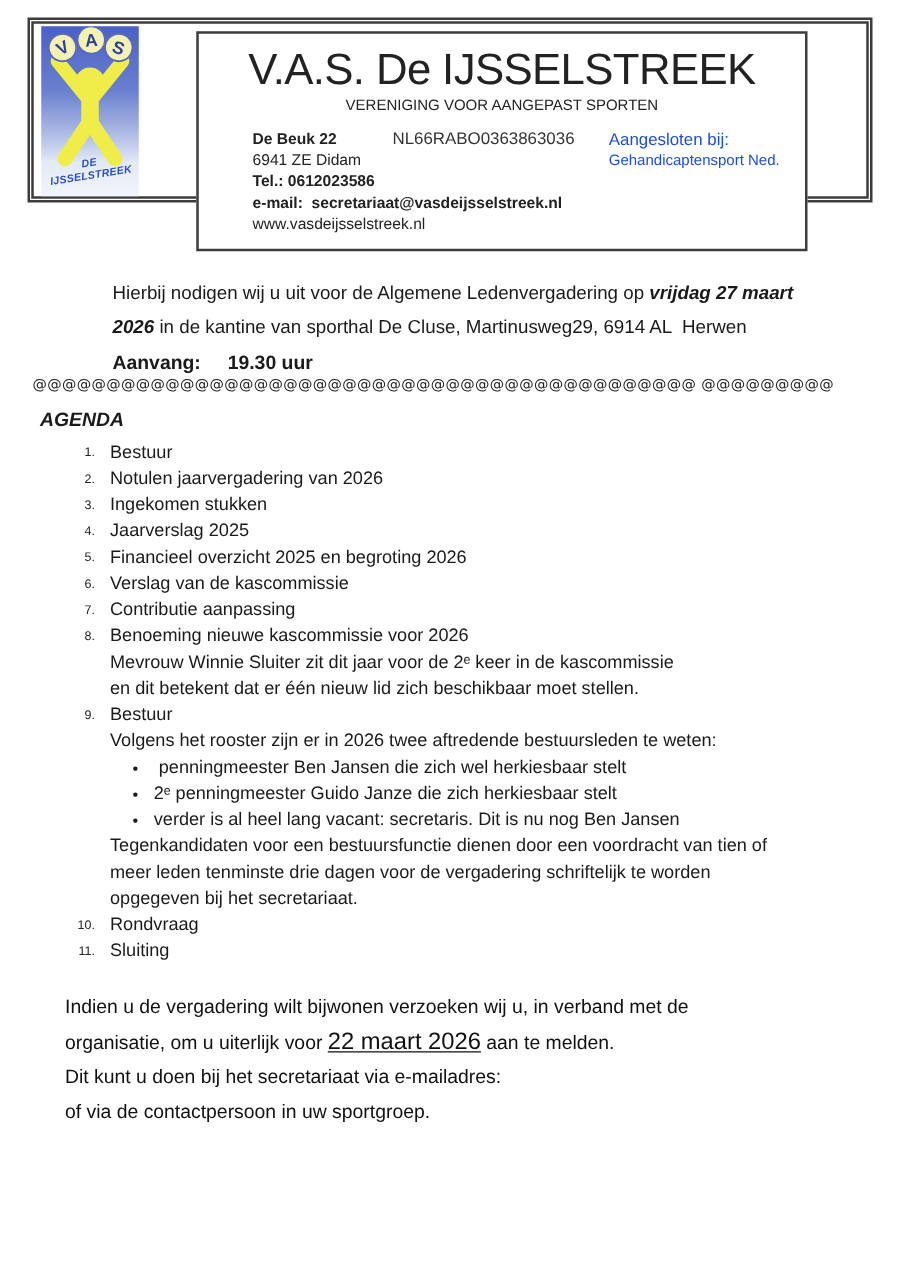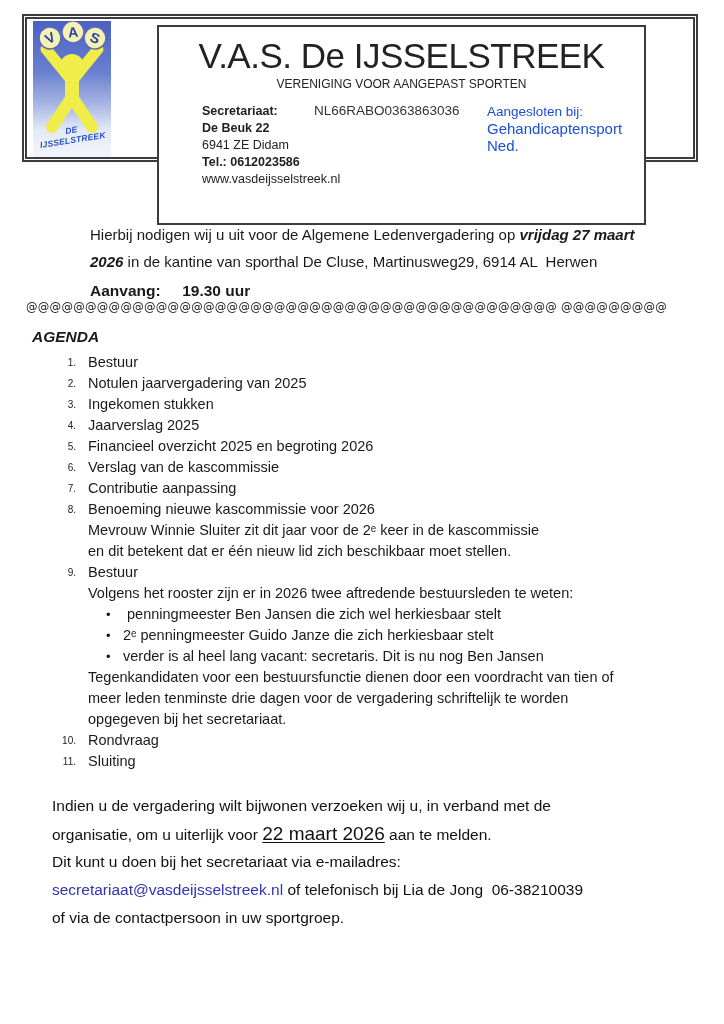--- a/index.html
+++ b/index.html
@@ -19,35 +19,35 @@
     background:linear-gradient(180deg,#4a60c4 0%,#6a80d0 38%,#aab8e4 62%,#e3e9f6 80%,#f2f5fb 100%);
     overflow:hidden;
   }
   .logo svg{position:absolute;left:0;top:0;}
   .logo-caption{
     position:absolute;left:1px;bottom:12px;width:76px;text-align:center;
     transform:rotate(-9deg);font-size:8.5px;font-weight:bold;font-style:italic;
     color:#2a50c4;letter-spacing:0.2px;
   }
   .header-box{
-    position:absolute;left:157px;top:25px;width:489px;height:200px;
+    position:absolute;left:157px;top:25px;width:489px;height:176px;
     background:#ffffff;border:2px solid #3c3c3c;box-sizing:border-box;z-index:3;
   }
   .hb-title{
     margin-top:9px;text-align:center;font-size:35px;font-weight:400;
     letter-spacing:-0.5px;color:#222;
   }
   .hb-subtitle{
     text-align:center;font-size:12px;font-weight:400;margin-top:1px;color:#222;
   }
   .hb-col1{position:absolute;left:43px;top:76px;font-size:12.5px;line-height:16.9px;color:#222;}
   .hb-col1 .b{font-weight:bold;}
   .hb-iban{position:absolute;left:155px;top:76px;font-size:13.5px;color:#333;}
   .hb-aff{position:absolute;left:328px;top:76px;font-size:13.5px;color:#1d4ed8;line-height:17px;}
-  .hb-aff .small{font-size:15px;}
+  .hb-aff .small{font-size:12px;}
 
   
   .intro{position:absolute;left:90px;top:221px;width:600px;font-size:15px;line-height:27px;}
   .bi{font-weight:bold;font-style:italic;}
   .start-line{position:absolute;left:90px;top:282px;font-size:15.5px;font-weight:bold;}
   .separator{
     position:absolute;left:26px;top:300px;width:690px;
     font-family:"DejaVu Sans", sans-serif;font-size:11.5px;color:#222;letter-spacing:0.3px;
   }
   .agenda-heading{position:absolute;left:32px;top:328px;font-size:15.5px;font-weight:bold;font-style:italic;}
@@ -101,24 +101,24 @@
     </g>
   </svg>
   <div class="logo-caption">DE IJSSELSTREEK</div>
 </div>
 
 <div class="header-box">
   <div class="hb-title">V.A.S. De IJSSELSTREEK</div>
   <div class="hb-subtitle">VERENIGING VOOR AANGEPAST SPORTEN</div>
 
   <div class="hb-col1">
-    <div class="b pre">Secretariaat:</div>
     <div class="b pre">De Beuk 22</div>
     <div class="pre">6941 ZE Didam</div>
     <div class="b pre">Tel.: 0612023586</div>
+    <div class="b pre">e-mail:  secretariaat@vasdeijsselstreek.nl</div>
     <div class="pre">www.vasdeijsselstreek.nl</div>
   </div>
 
   <div class="hb-iban">NL66RABO0363863036</div>
 
   <div class="hb-aff">
     <div>Aangesloten bij:</div>
     <div class="small">Gehandicaptensport Ned.</div>
   </div>
 </div>
@@ -129,21 +129,21 @@
 </div>
 
 <div class="start-line pre">Aanvang:     19.30 uur</div>
 
 <div class="separator pre">@@@@@@@@@@@@@@@@@@@@@@@@@@@@@@@@@@@@@@@@@@@@@ @@@@@@@@@</div>
 
 <div class="agenda-heading">AGENDA</div>
 
 <div class="agenda">
   <div class="row"><span class="num">1.</span><span class="txt pre">Bestuur</span></div>
-  <div class="row"><span class="num">2.</span><span class="txt pre">Notulen jaarvergadering van 2025</span></div>
+  <div class="row"><span class="num">2.</span><span class="txt pre">Notulen jaarvergadering van 2026</span></div>
   <div class="row"><span class="num">3.</span><span class="txt pre">Ingekomen stukken</span></div>
   <div class="row"><span class="num">4.</span><span class="txt pre">Jaarverslag 2025</span></div>
   <div class="row"><span class="num">5.</span><span class="txt pre">Financieel overzicht 2025 en begroting 2026</span></div>
   <div class="row"><span class="num">6.</span><span class="txt pre">Verslag van de kascommissie</span></div>
   <div class="row"><span class="num">7.</span><span class="txt pre">Contributie aanpassing</span></div>
   <div class="row"><span class="num">8.</span><span class="txt pre">Benoeming nieuwe kascommissie voor 2026</span></div>
   <div class="row"><span class="num"></span><span class="txt pre">Mevrouw Winnie Sluiter zit dit jaar voor de 2ᵉ keer in de kascommissie</span></div>
   <div class="row"><span class="num"></span><span class="txt pre">en dit betekent dat er één nieuw lid zich beschikbaar moet stellen.</span></div>
   <div class="row"><span class="num">9.</span><span class="txt pre">Bestuur</span></div>
   <div class="row"><span class="num"></span><span class="txt pre">Volgens het rooster zijn er in 2026 twee aftredende bestuursleden te weten:</span></div>
@@ -154,15 +154,14 @@
   <div class="row"><span class="num"></span><span class="txt pre">meer leden tenminste drie dagen voor de vergadering schriftelijk te worden</span></div>
   <div class="row"><span class="num"></span><span class="txt pre">opgegeven bij het secretariaat.</span></div>
   <div class="row"><span class="num">10.</span><span class="txt pre">Rondvraag</span></div>
   <div class="row"><span class="num">11.</span><span class="txt pre">Sluiting</span></div>
 </div>
 
 <div class="closing">
   <div class="line pre">Indien u de vergadering wilt bijwonen verzoeken wij u, in verband met de</div>
   <div class="line"><span class="pre">organisatie, om u uiterlijk voor </span><span class="deadline pre">22 maart 2026</span><span class="pre"> aan te melden.</span></div>
   <div class="line pre">Dit kunt u doen bij het secretariaat via e-mailadres:</div>
-  <div class="line"><span class="email-link pre">secretariaat@vasdeijsselstreek.nl</span><span class="pre"> of telefonisch bij Lia de Jong  06-38210039</span></div>
   <div class="line pre">of via de contactpersoon in uw sportgroep.</div>
 </div>
 
 </body></html>

